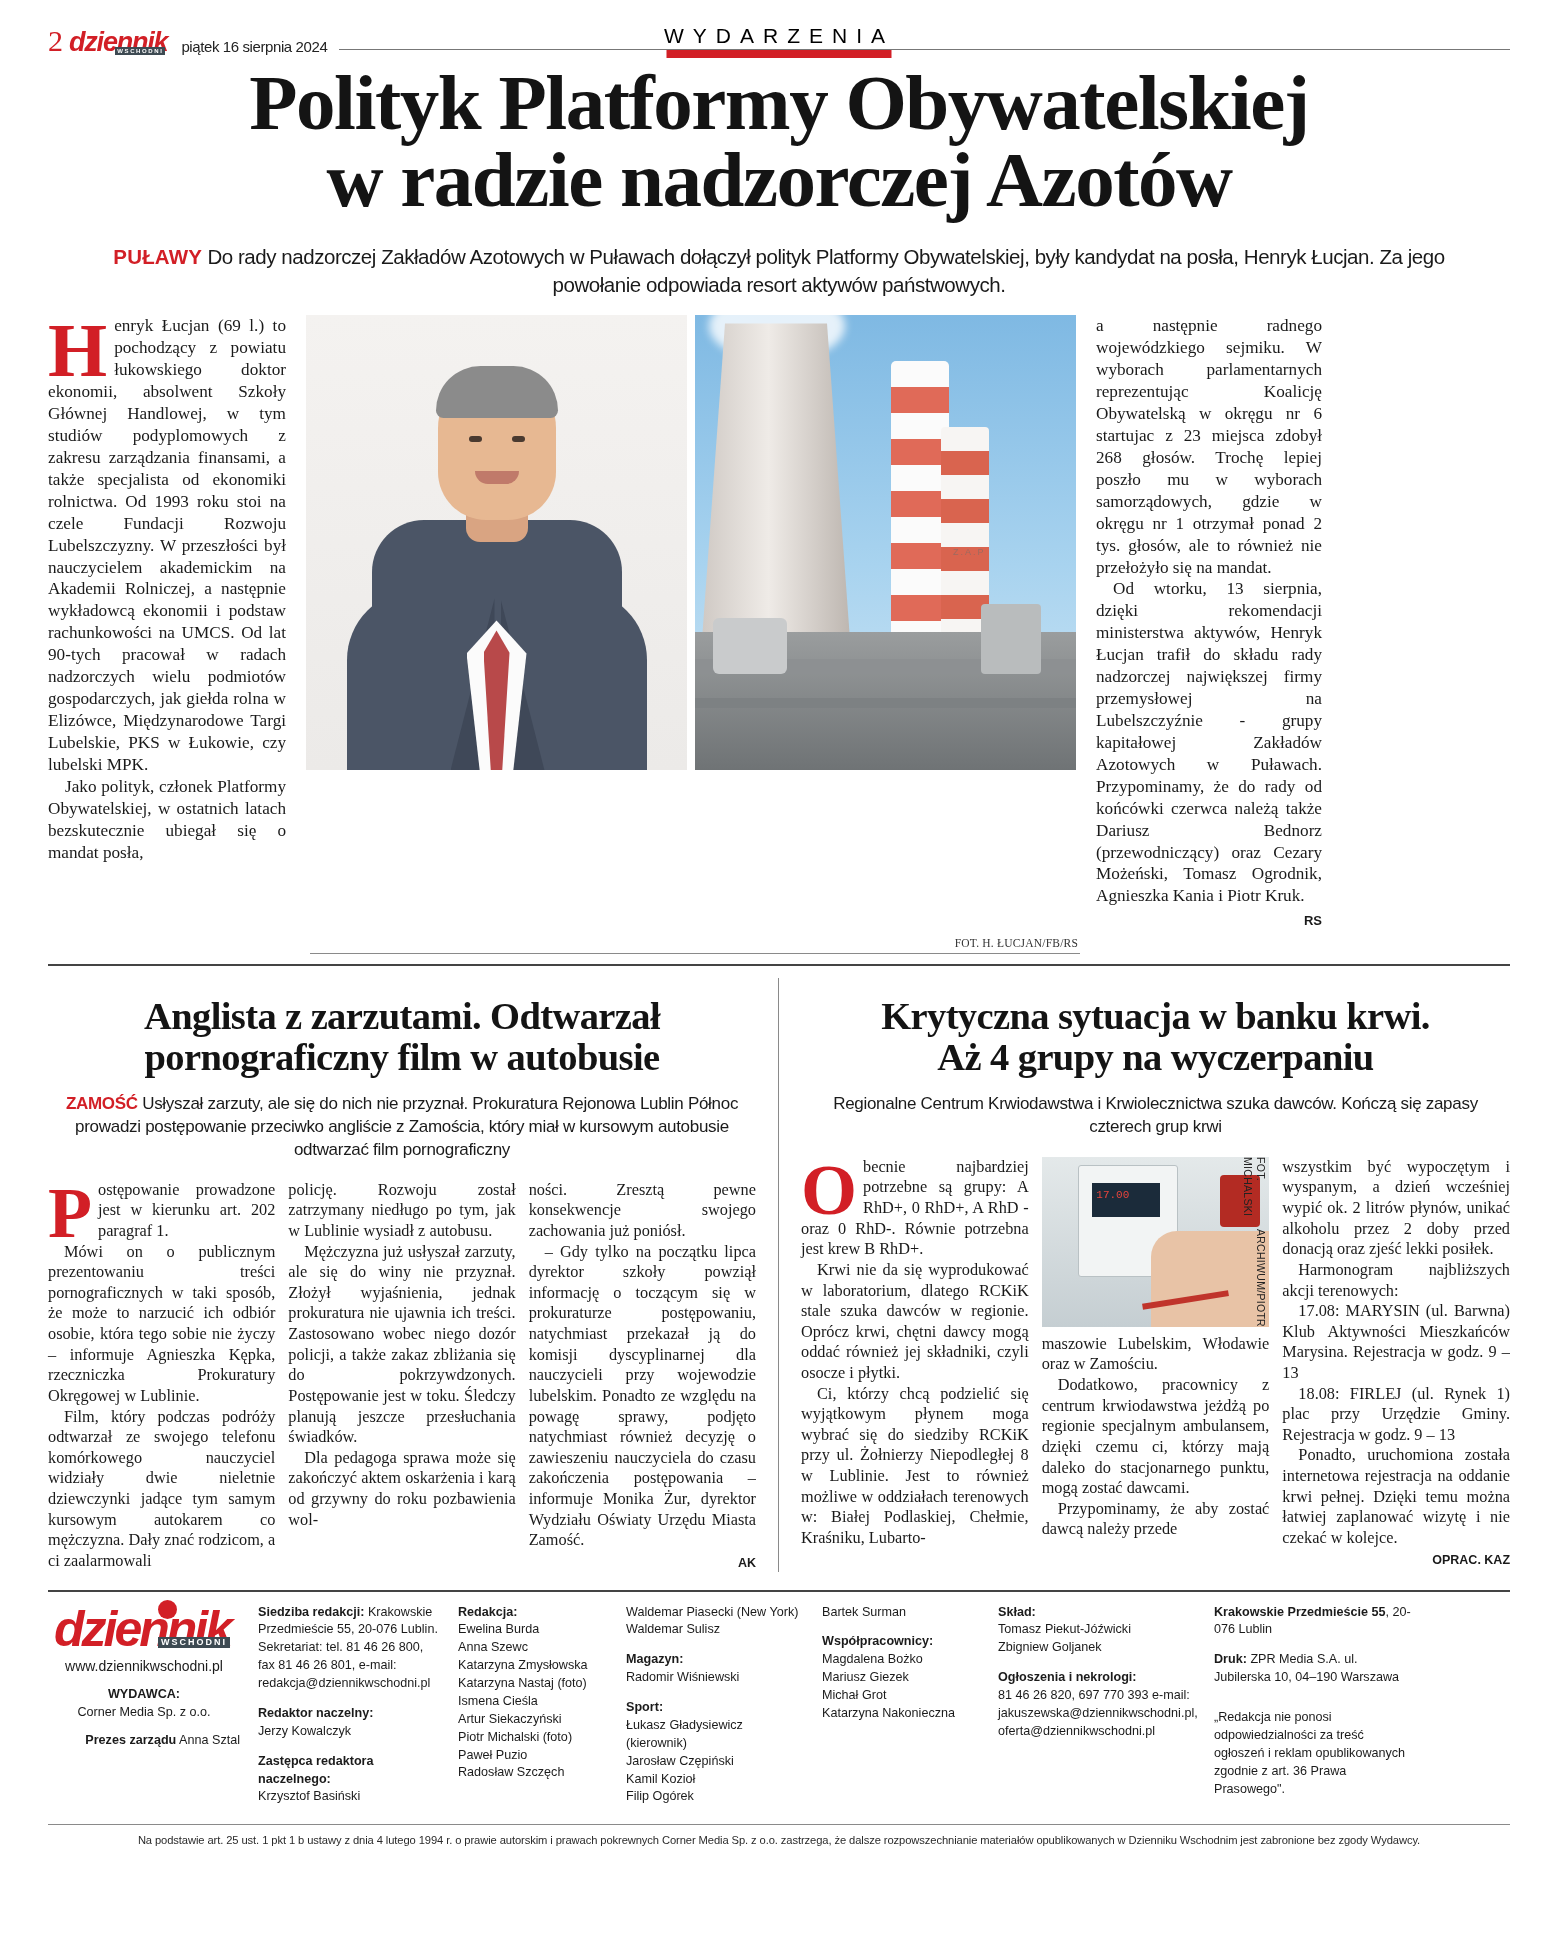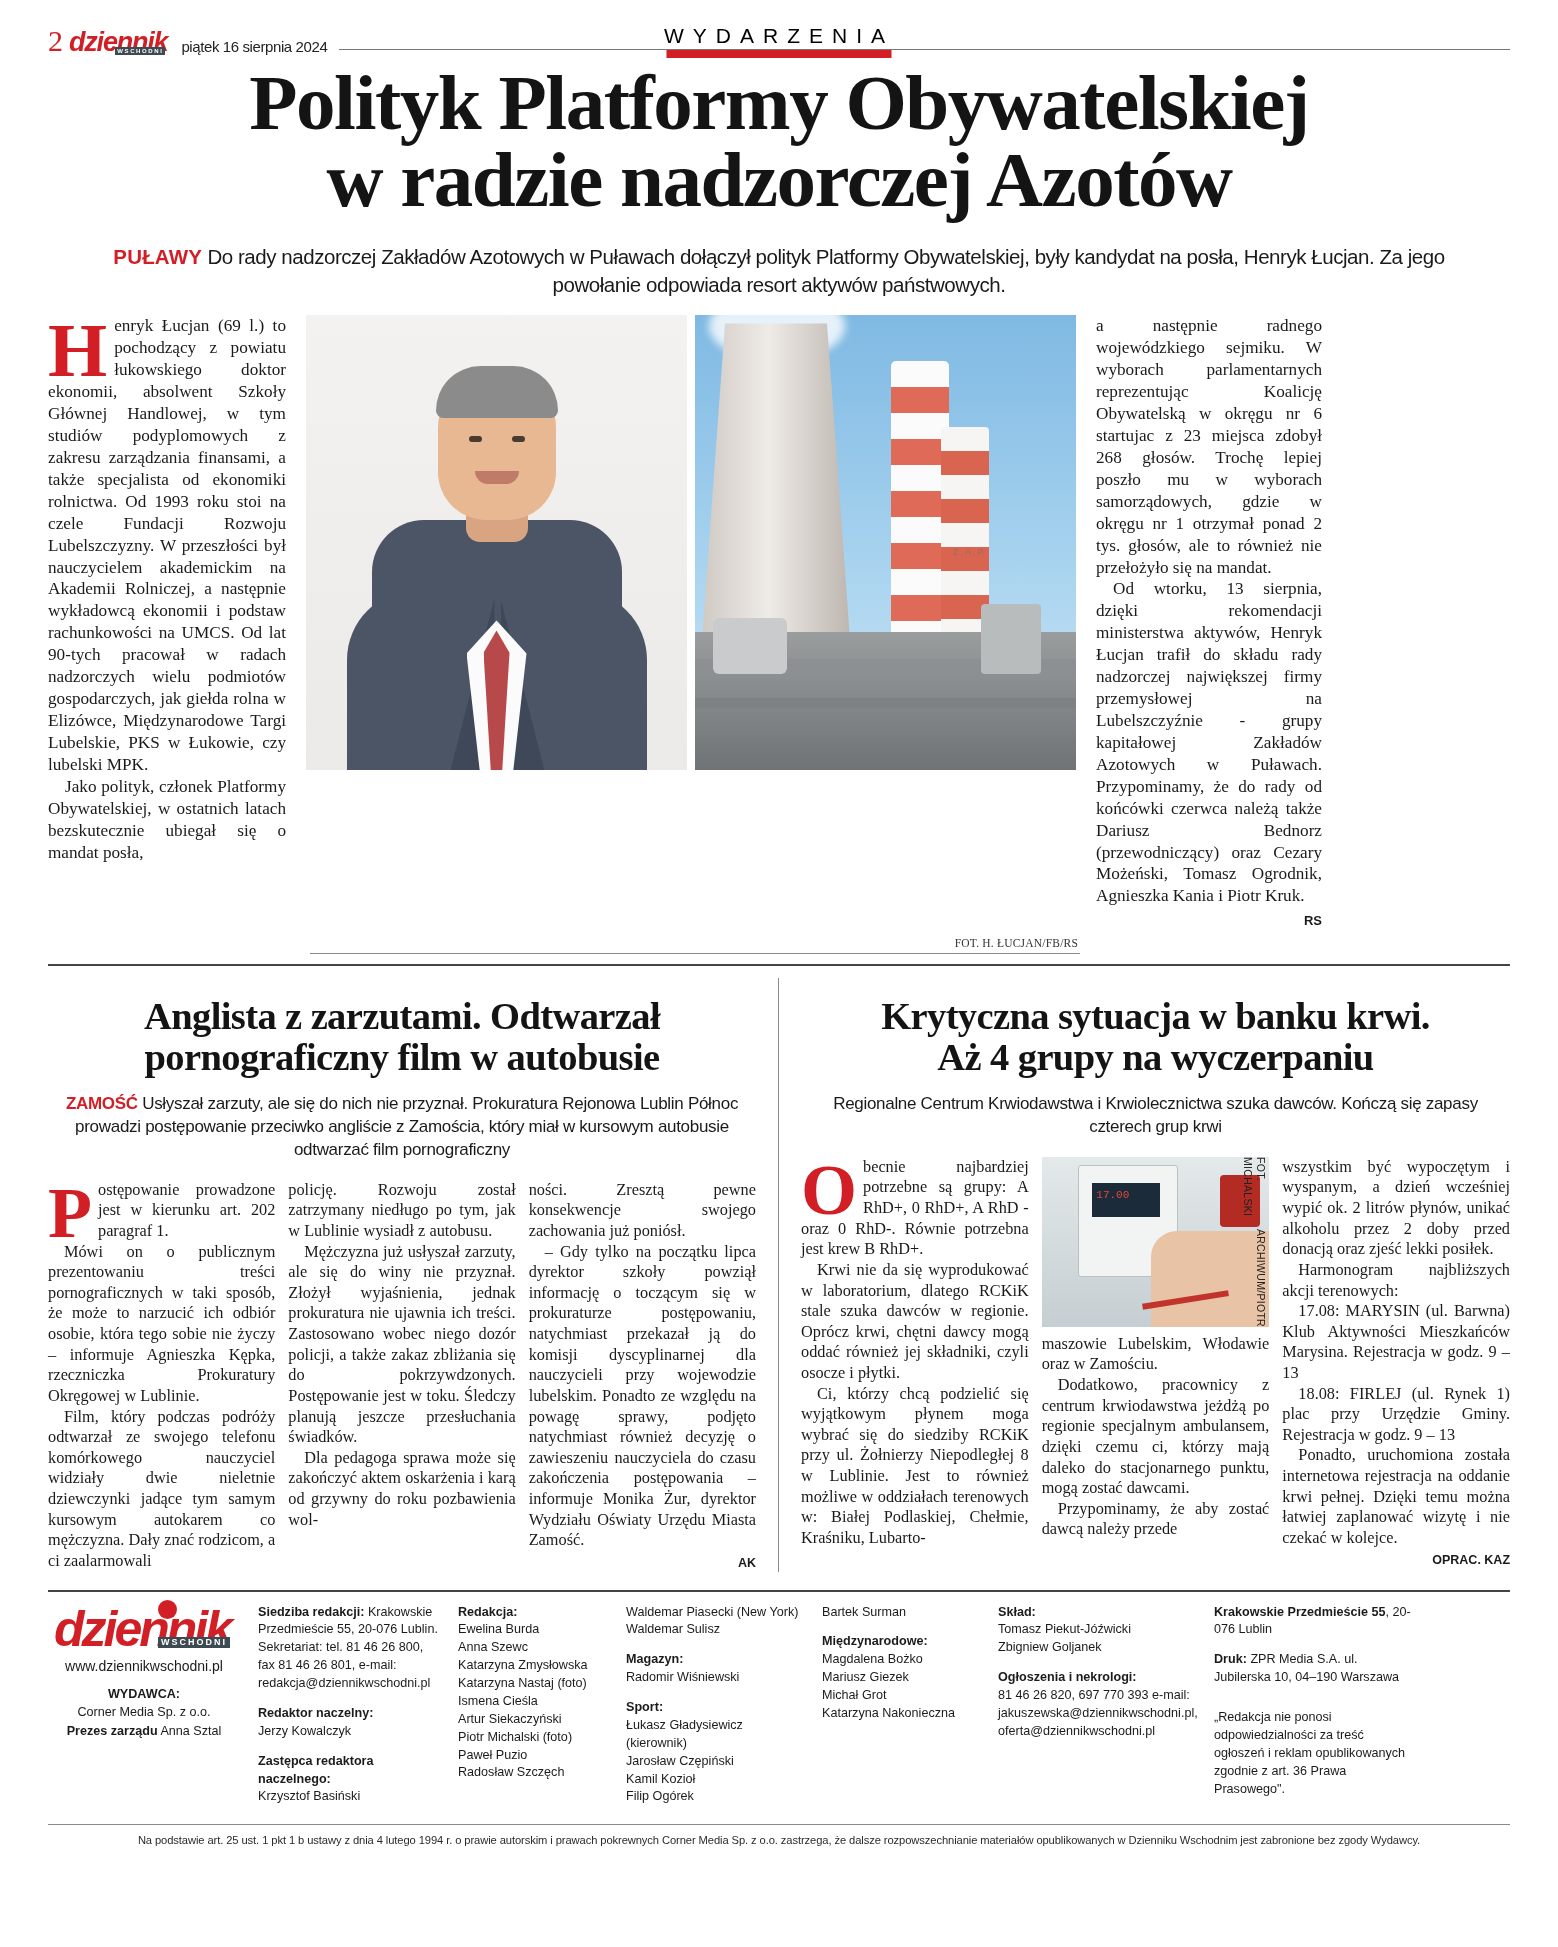--- a/index.html
+++ b/index.html
@@ -381,21 +381,21 @@
 
       <div class="f-col f1">
         <div class="logo-big">
           <span class="logo-dot"></span>
           <span>dziennik</span>
           <span class="wsch2">WSCHODNI</span>
         </div>
         <div class="site">www.dziennikwschodni.pl</div>
         <div style="margin-top:10px;"><b>WYDAWCA:</b></div>
         <div>Corner Media  Sp. z o.o.</div>
-        <div style="margin-top:1px;"><b>Prezes zarządu</b><span> Anna Sztal</span></div>
+        <div style="margin-top:10px;text-align:right;"><b>Prezes zarządu</b><span> Anna Sztal</span></div>
       </div>
 
       <div class="f-col f2">
         <div class="f-block"><b>Siedziba redakcji:</b><span> Krakowskie Przedmieście 55, 20-076 Lublin. Sekretariat: tel. 81 46 26 800, fax 81 46 26 801, e-mail: redakcja@dziennikwschodni.pl</span></div>
         <div class="f-block"><b>Redaktor naczelny:</b><br><span>Jerzy Kowalczyk</span></div>
         <div class="f-block"><b>Zastępca redaktora naczelnego:</b><br><span>Krzysztof Basiński</span></div>
       </div>
 
       <div class="f-col f3">
         <div><b>Redakcja:</b></div>
@@ -417,21 +417,21 @@
         <div class="f-block">Radomir Wiśniewski</div>
         <div><b>Sport:</b></div>
         <div>Łukasz Gładysiewicz (kierownik)</div>
         <div>Jarosław Czępiński</div>
         <div>Kamil Kozioł</div>
         <div>Filip Ogórek</div>
       </div>
 
       <div class="f-col f5">
         <div class="f-block">Bartek Surman</div>
-        <div><b>Międzynarodowe:</b></div>
+        <div><b>Współpracownicy:</b></div>
         <div>Magdalena Bożko</div>
         <div>Mariusz Giezek</div>
         <div>Michał Grot</div>
         <div>Katarzyna Nakonieczna</div>
       </div>
 
       <div class="f-col f6">
         <div><b>Skład:</b></div>
         <div>Tomasz Piekut-Jóźwicki</div>
         <div class="f-block">Zbigniew Goljanek</div>

